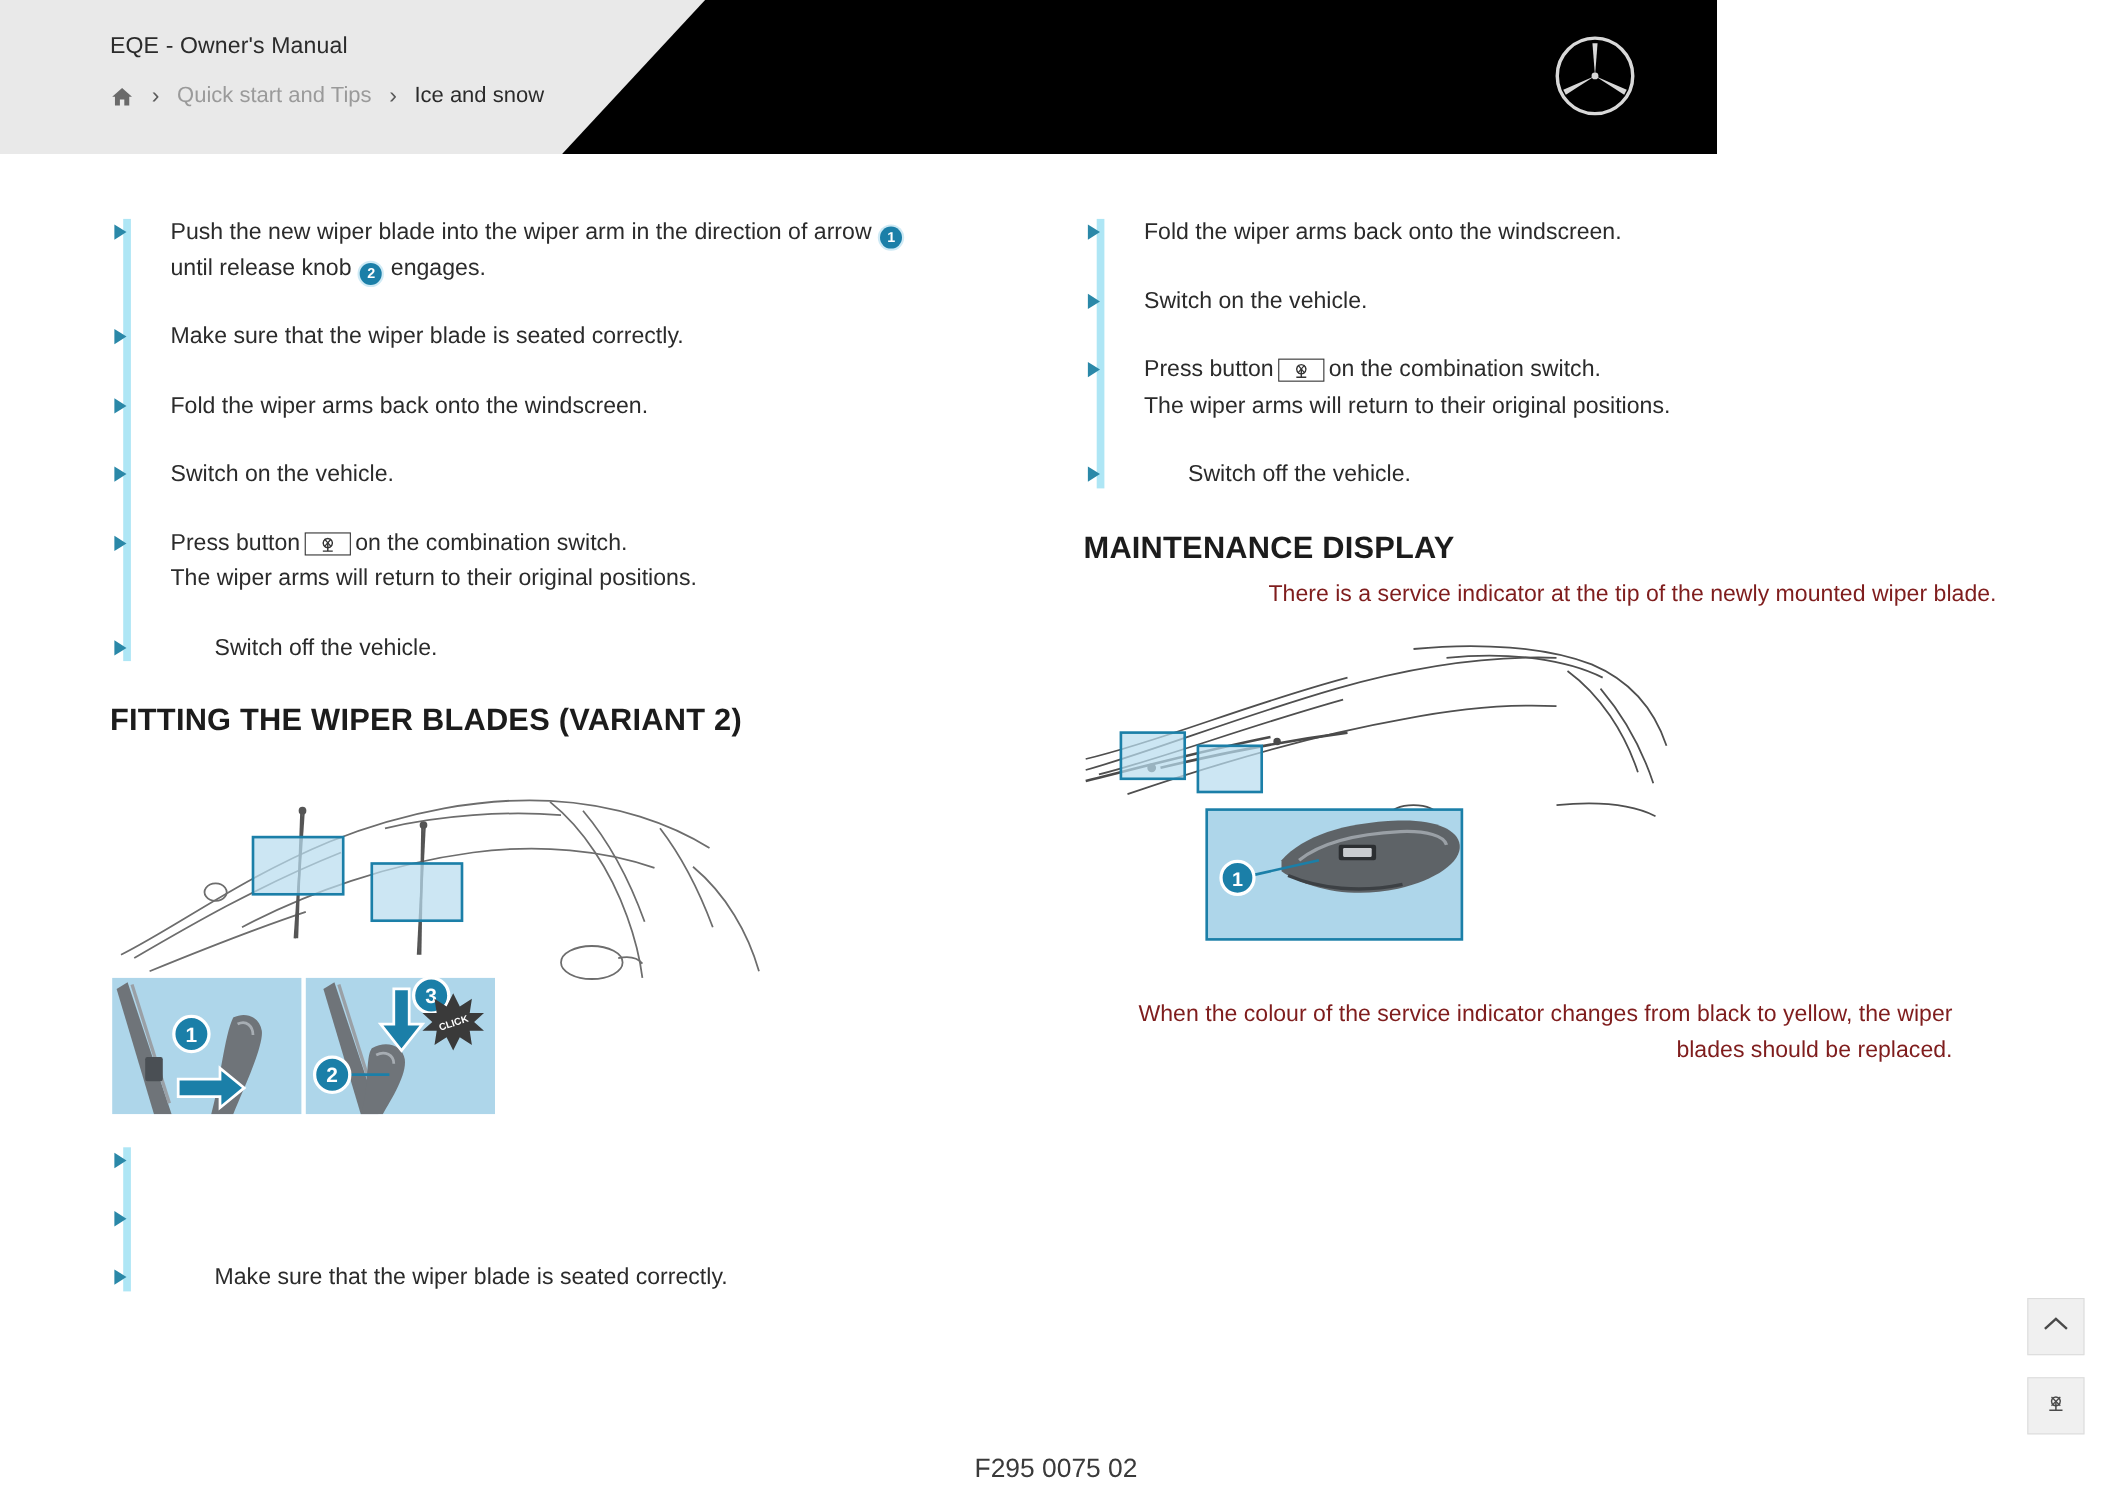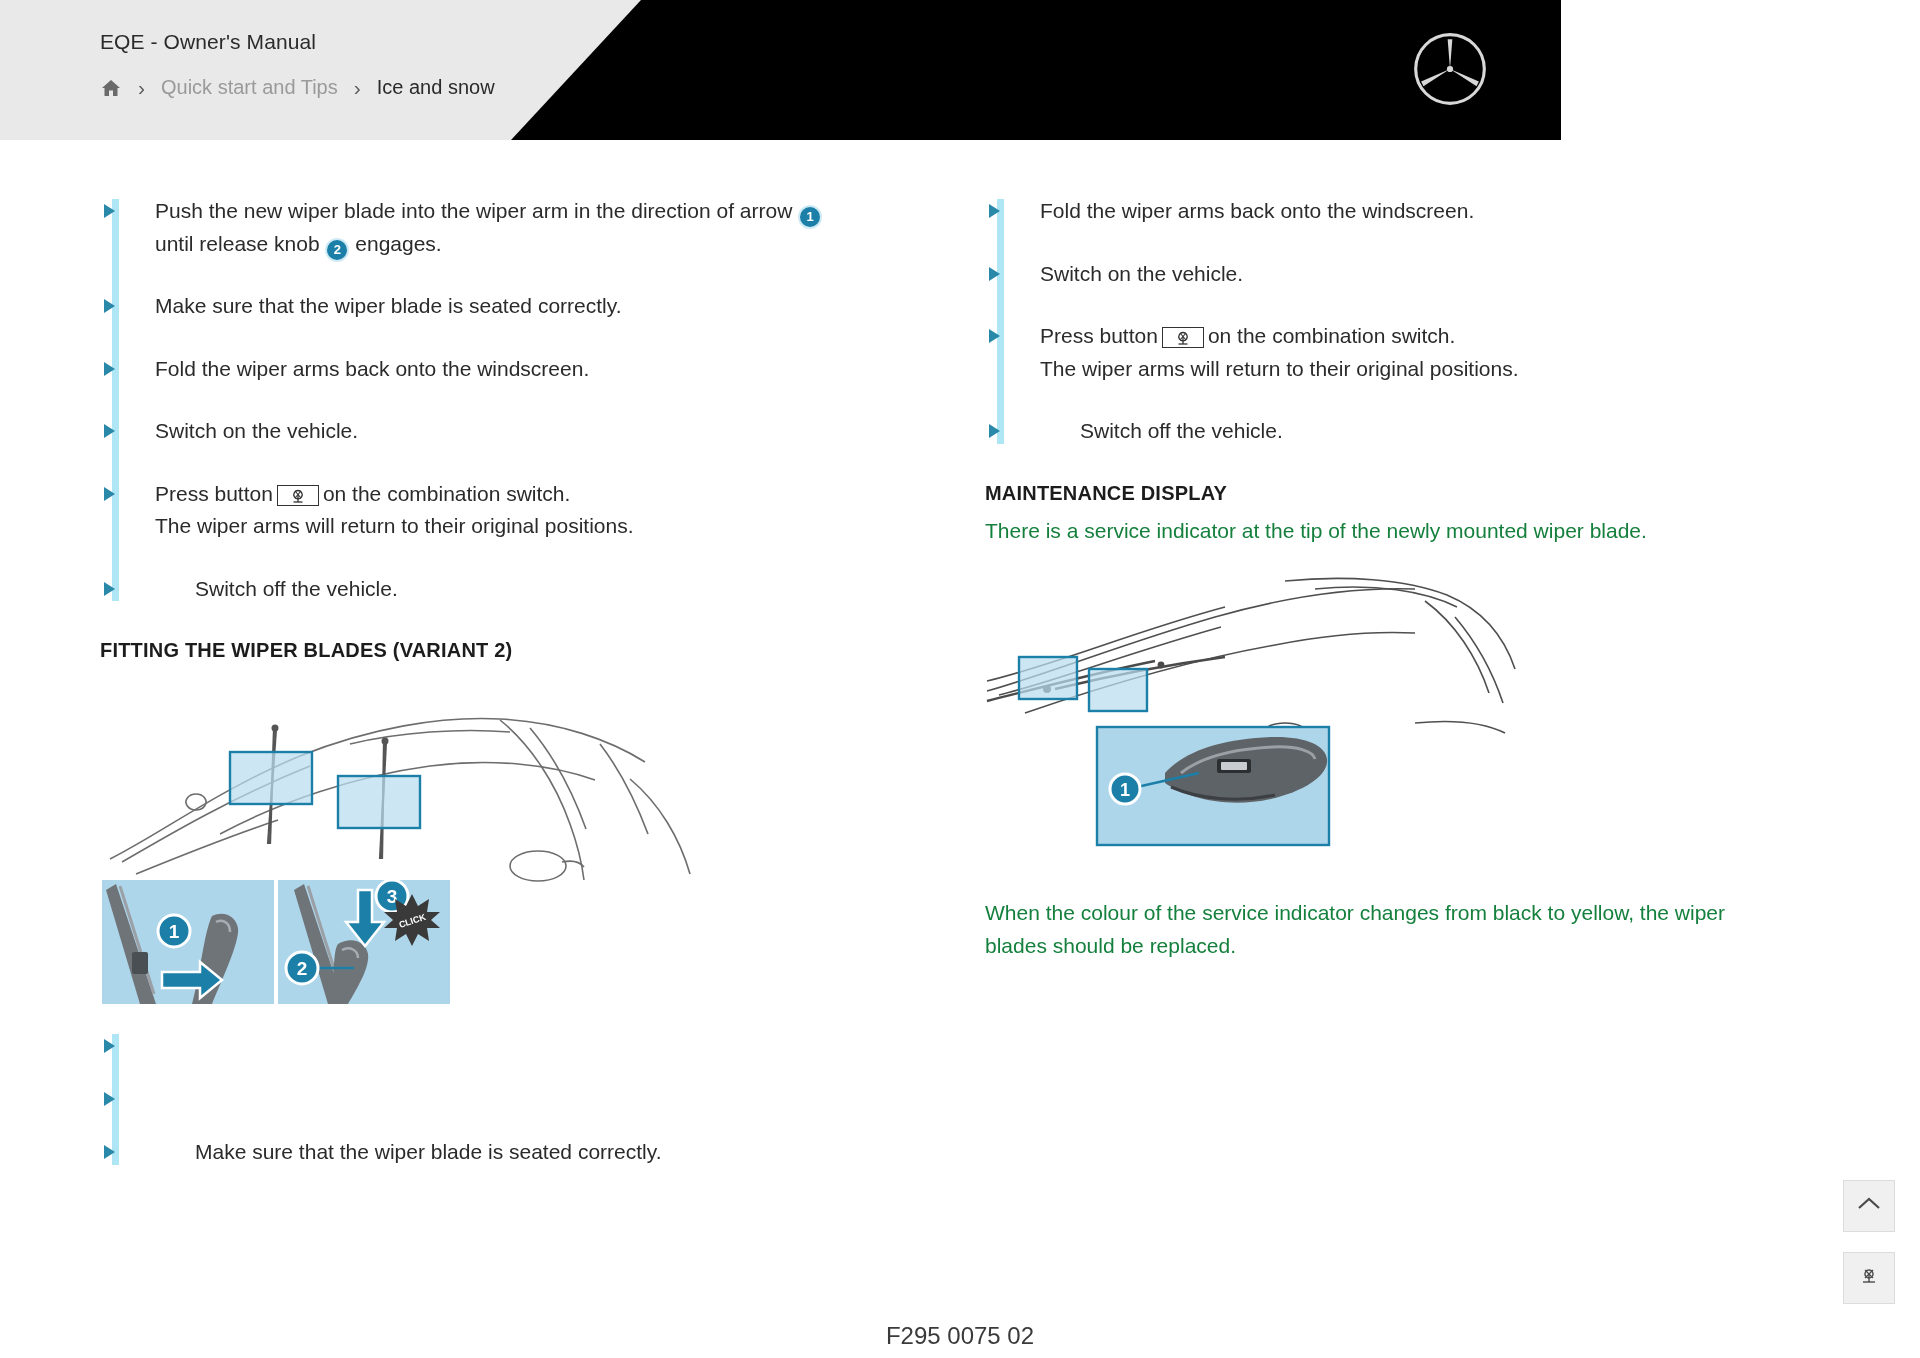--- a/index.html
+++ b/index.html
@@ -128,25 +128,26 @@
   .bullet-text {
     margin-left: 40px;
     font-size: 21px;
     line-height: 1.55;
     color: #2b2b2b;
   }
 
   .para {
     font-size: 21px;
     line-height: 1.55;
-    color: #15803d;
+    color: #7f1d1d;
+    text-align: right;
   }
 
   .sec-head {
-    font-size: 20px;
+    font-size: 28px;
     font-weight: bold;
     color: #1c1c1c;
     letter-spacing: 0.2px;
     margin-top: 34px;
     margin-bottom: 10px;
   }
 
   
   .cnum {
     display: inline-block;

